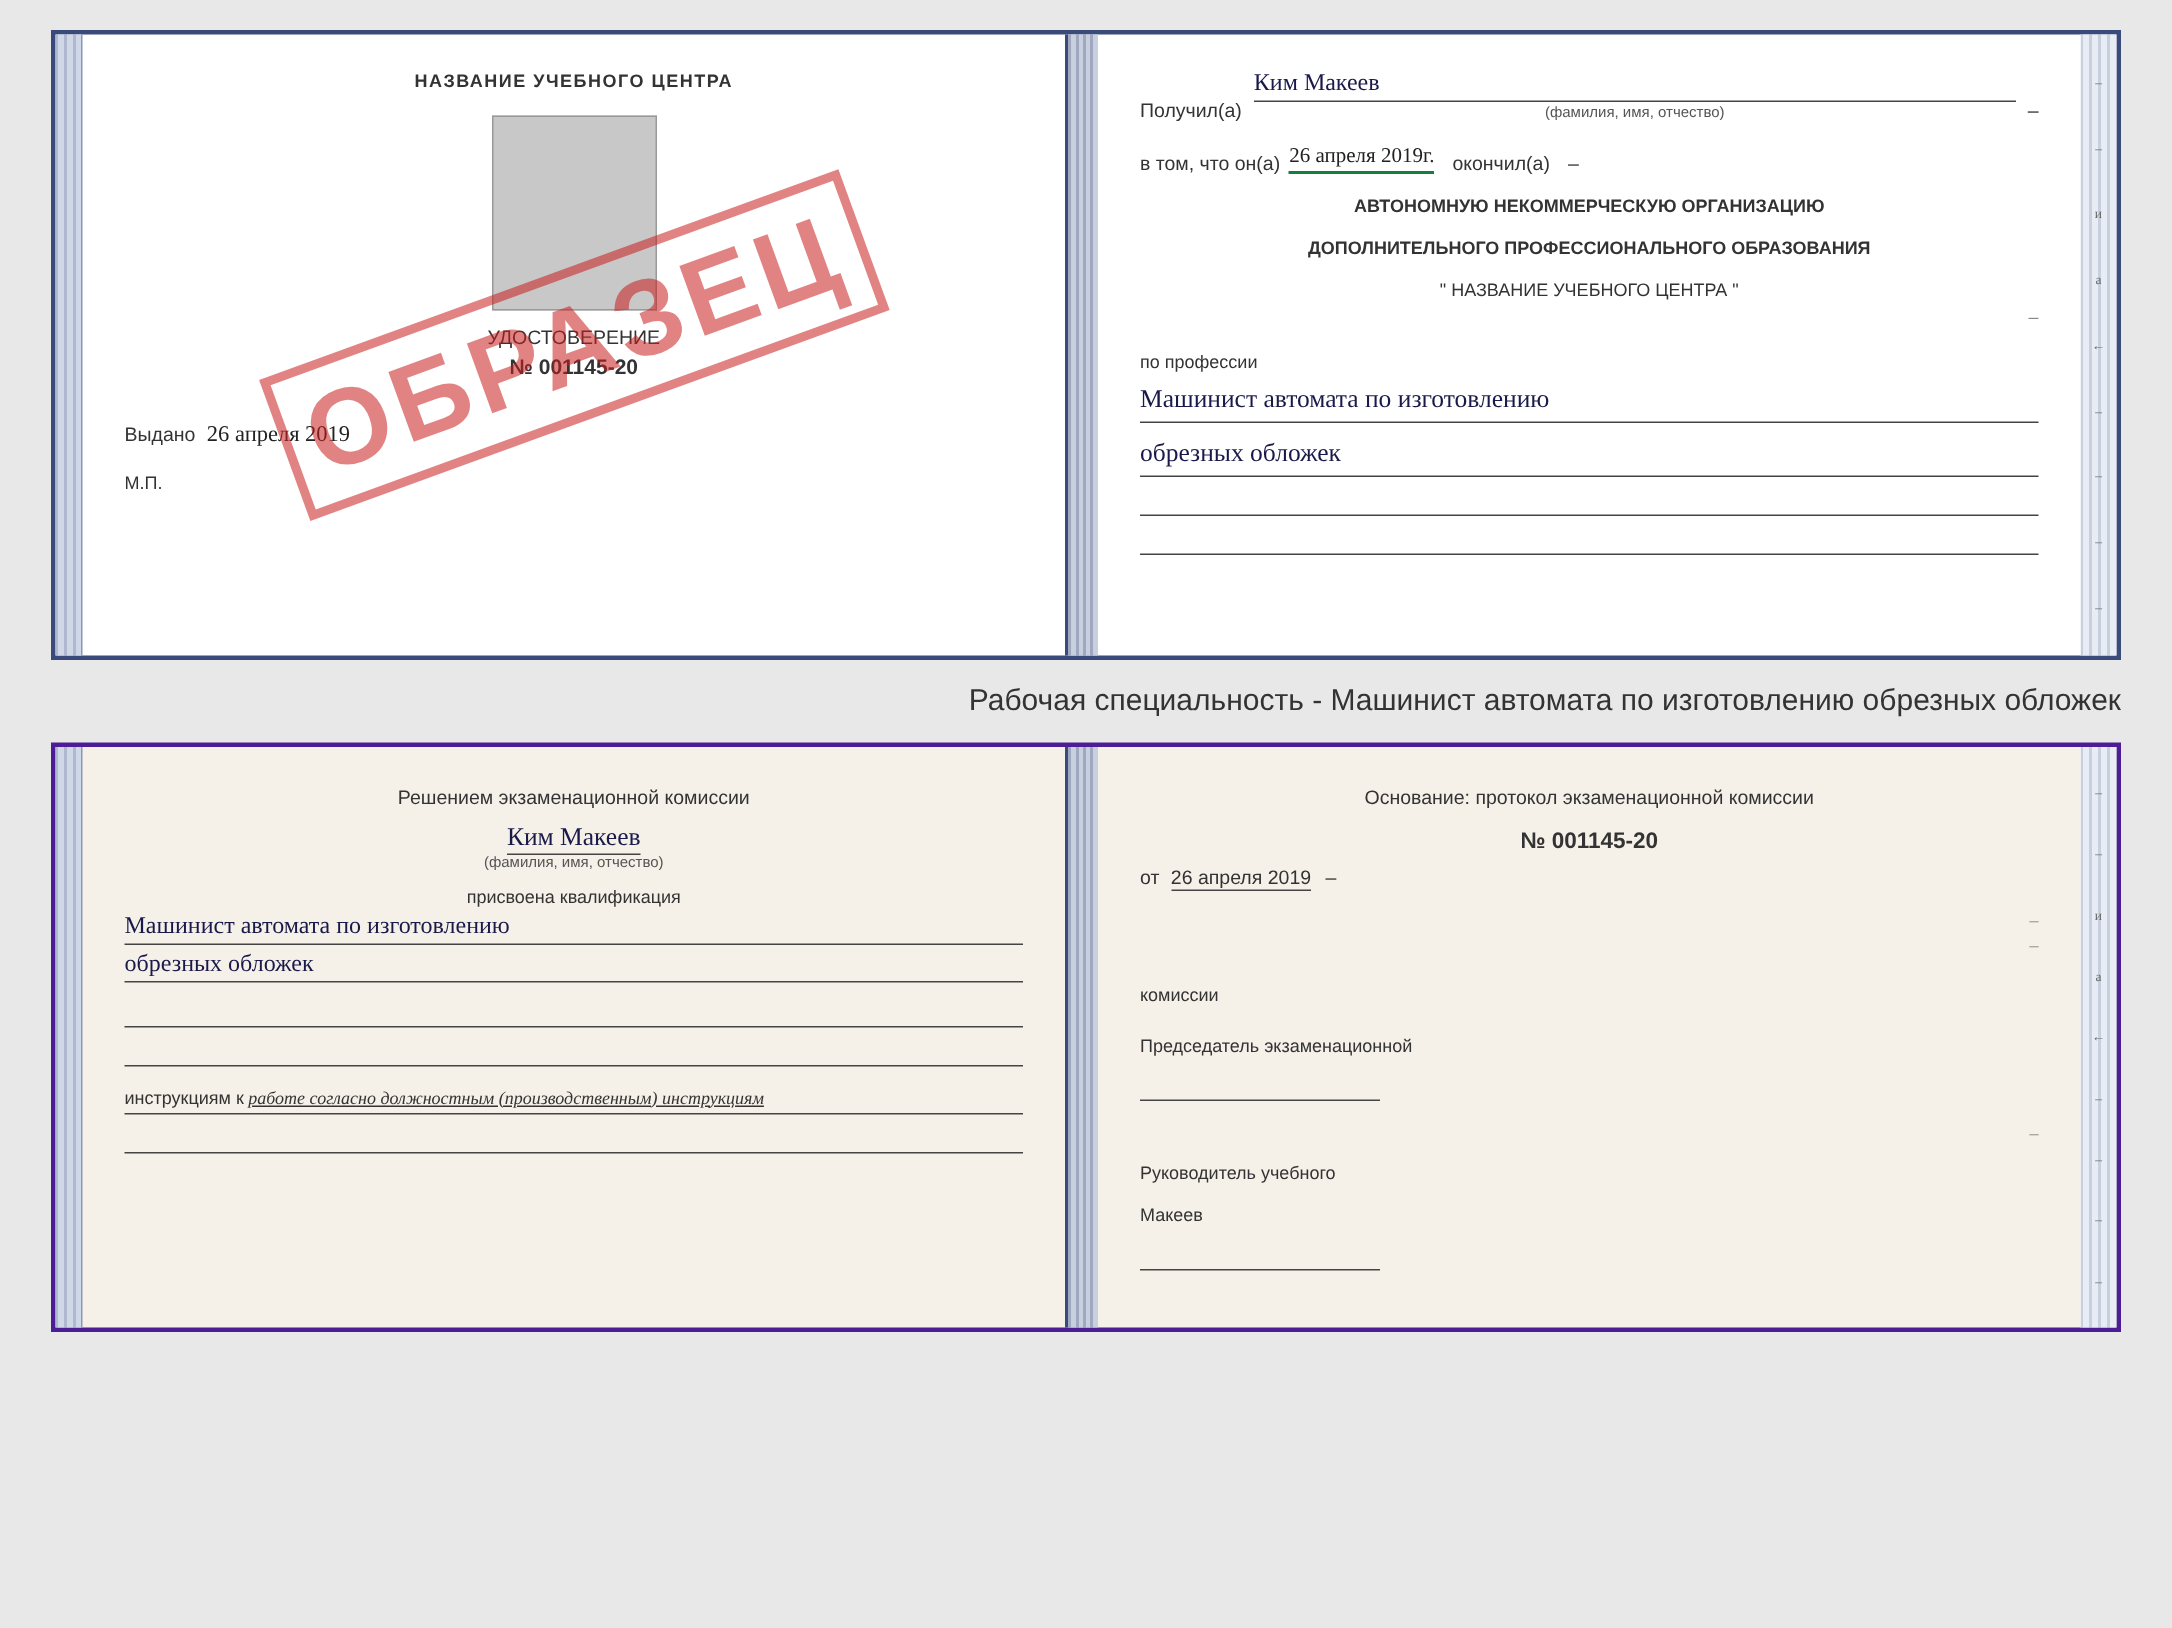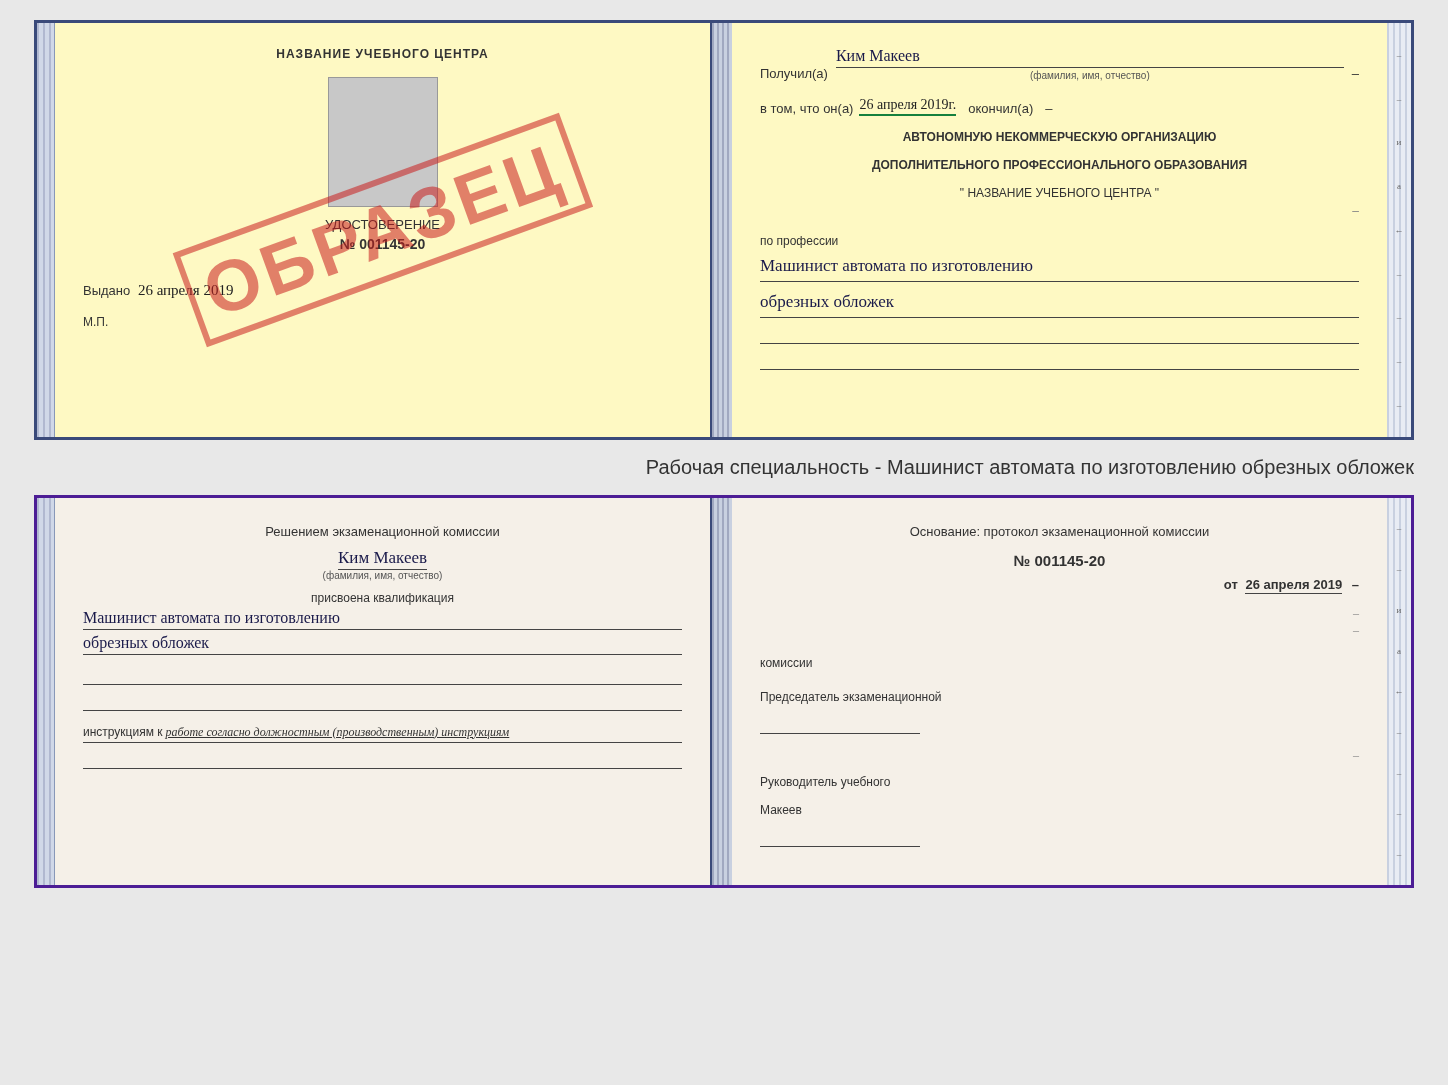--- a/index.html
+++ b/index.html
@@ -16,21 +16,21 @@
 
     .document-container {
       display: flex;
       flex-direction: column;
       gap: 10px;
       width: 1380px;
     }
 
     
     .doc-top {
-      background: #fef9c3;
+      background: #ffffff;
       border: 3px solid #3a4a7a;
       display: flex;
       width: 100%;
       min-height: 420px;
       position: relative;
     }
 
     
     .doc-bottom {
       background: #f5f0e8;
@@ -303,23 +303,22 @@
       color: #333;
       text-align: center;
       font-weight: bold;
       margin: 8px 0;
     }
 
     .protocol-date {
       font-size: 13px;
       font-family: Arial, sans-serif;
       color: #333;
-      text-align: right;
+      text-align: left;
       margin-bottom: 14px;
-      font-weight: bold;
     }
 
     .chairman-label {
       font-size: 12px;
       font-family: Arial, sans-serif;
       color: #333;
       line-height: 1.5;
       margin-top: 16px;
     }
 

